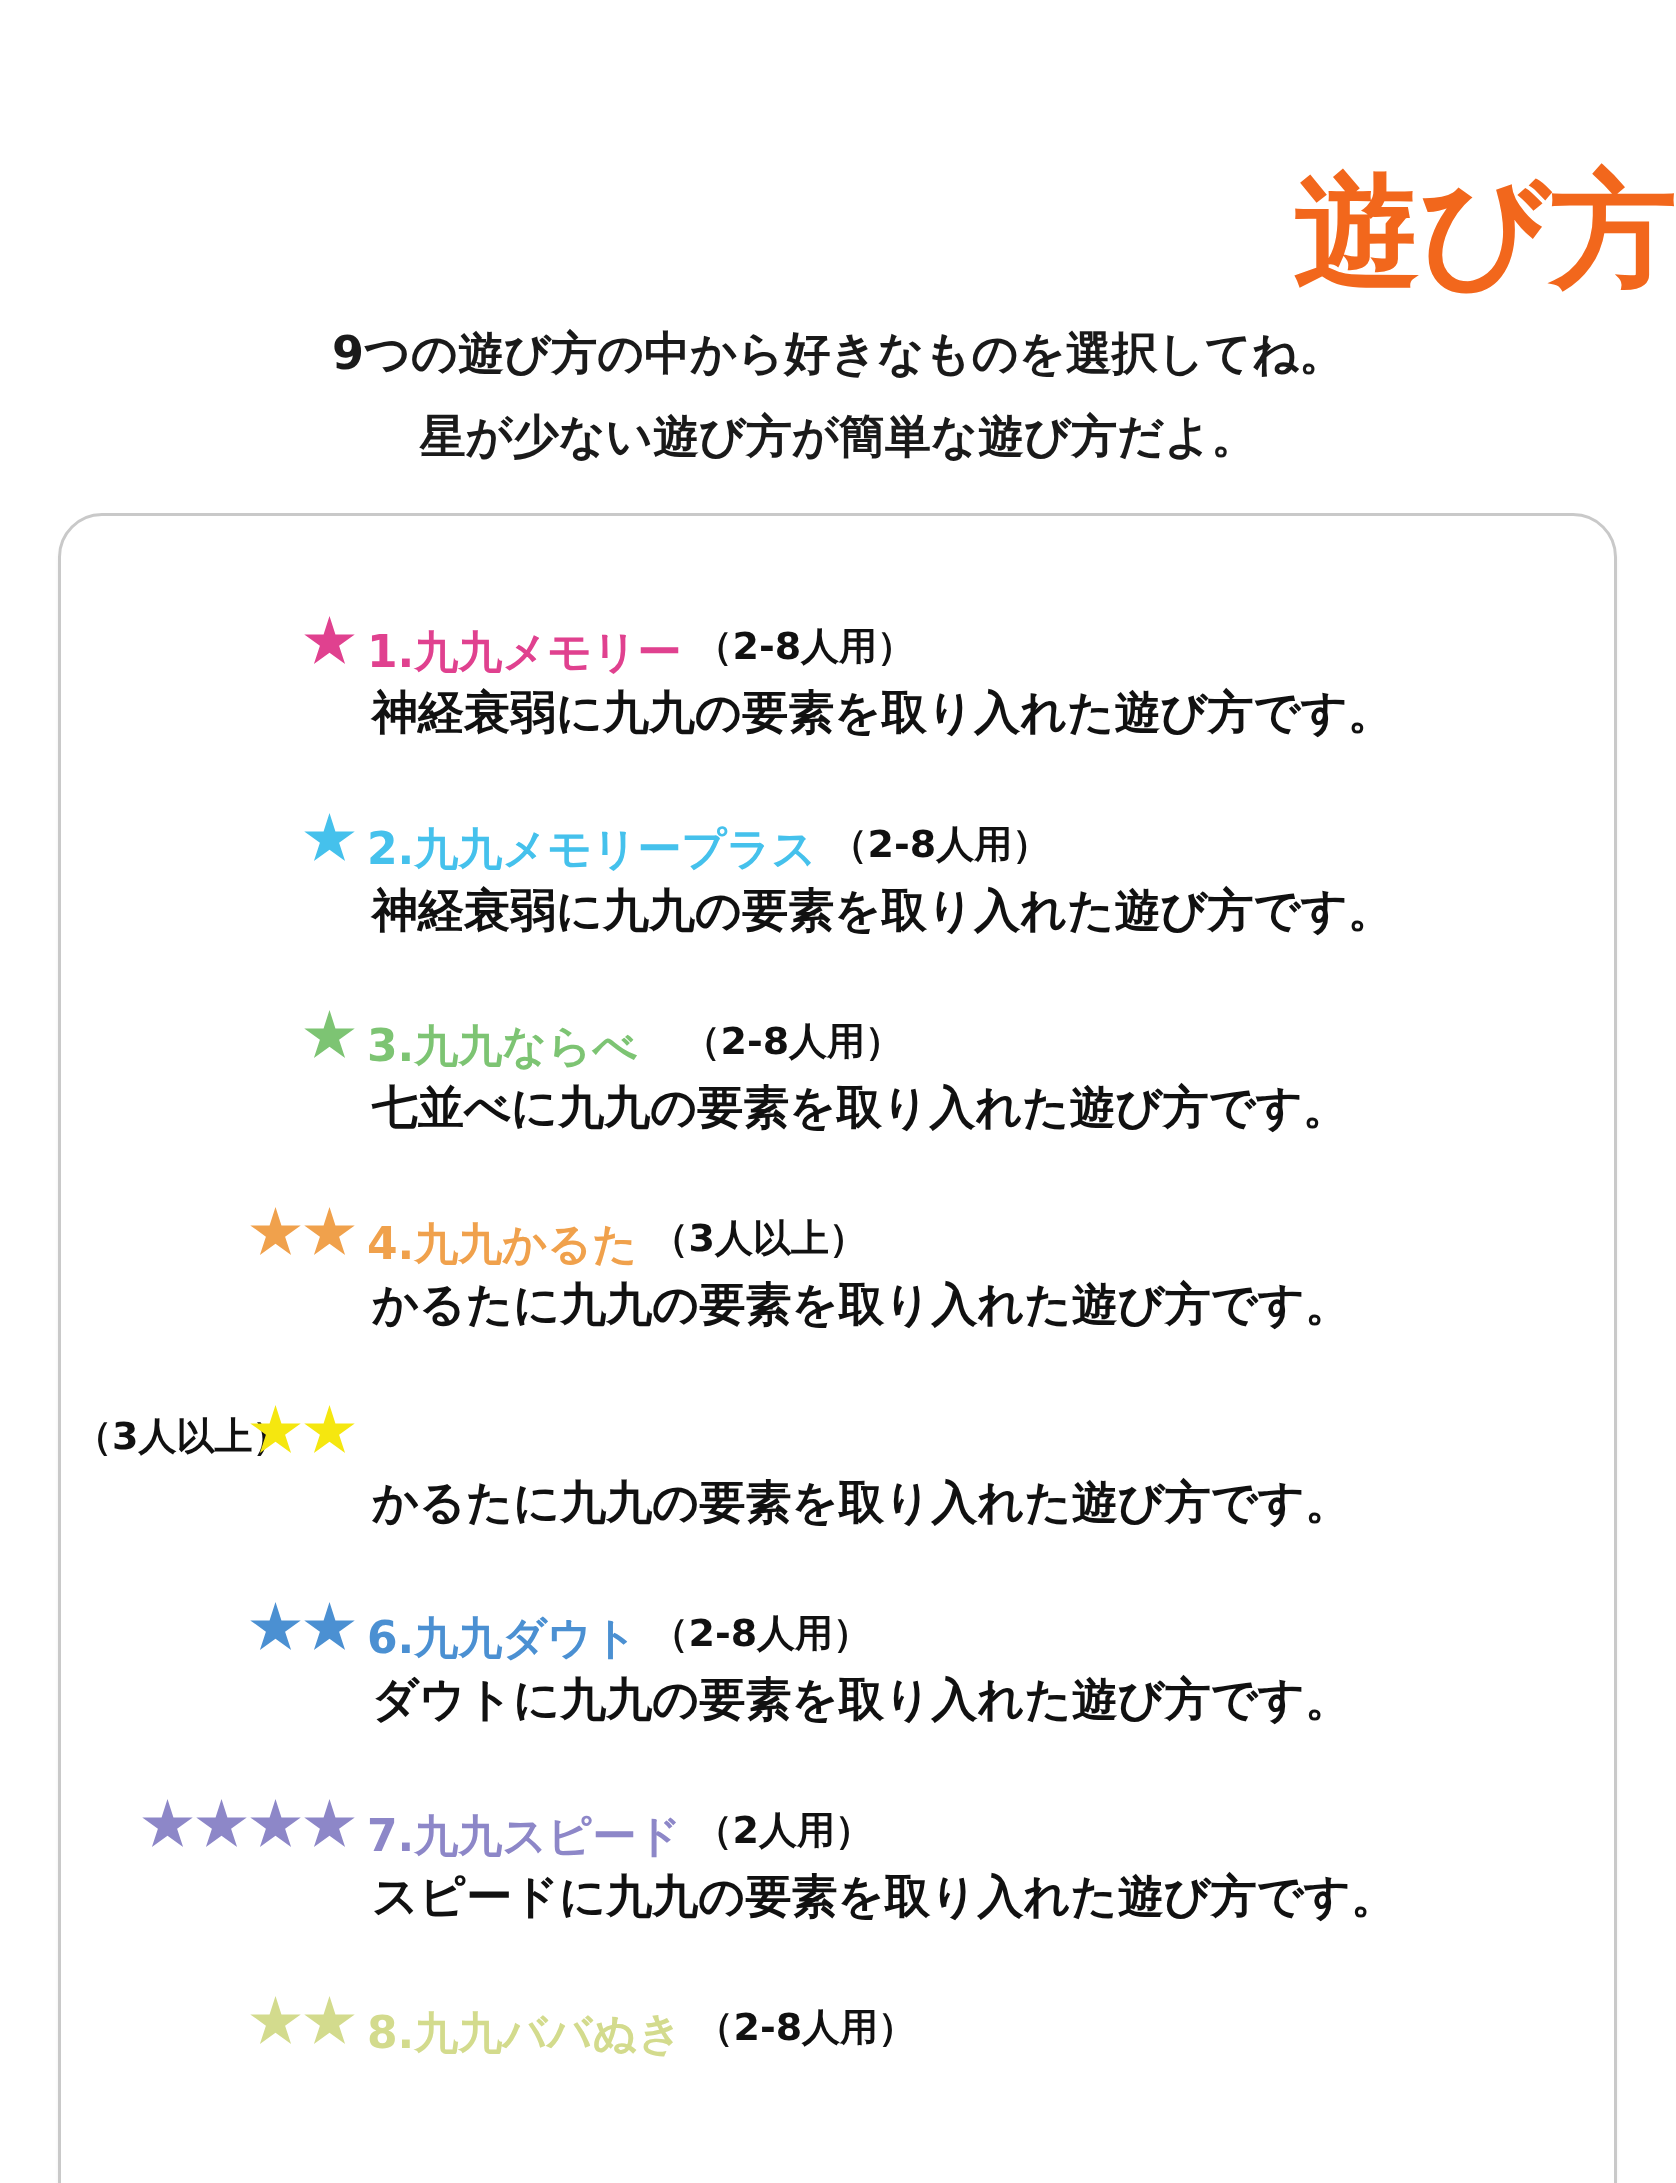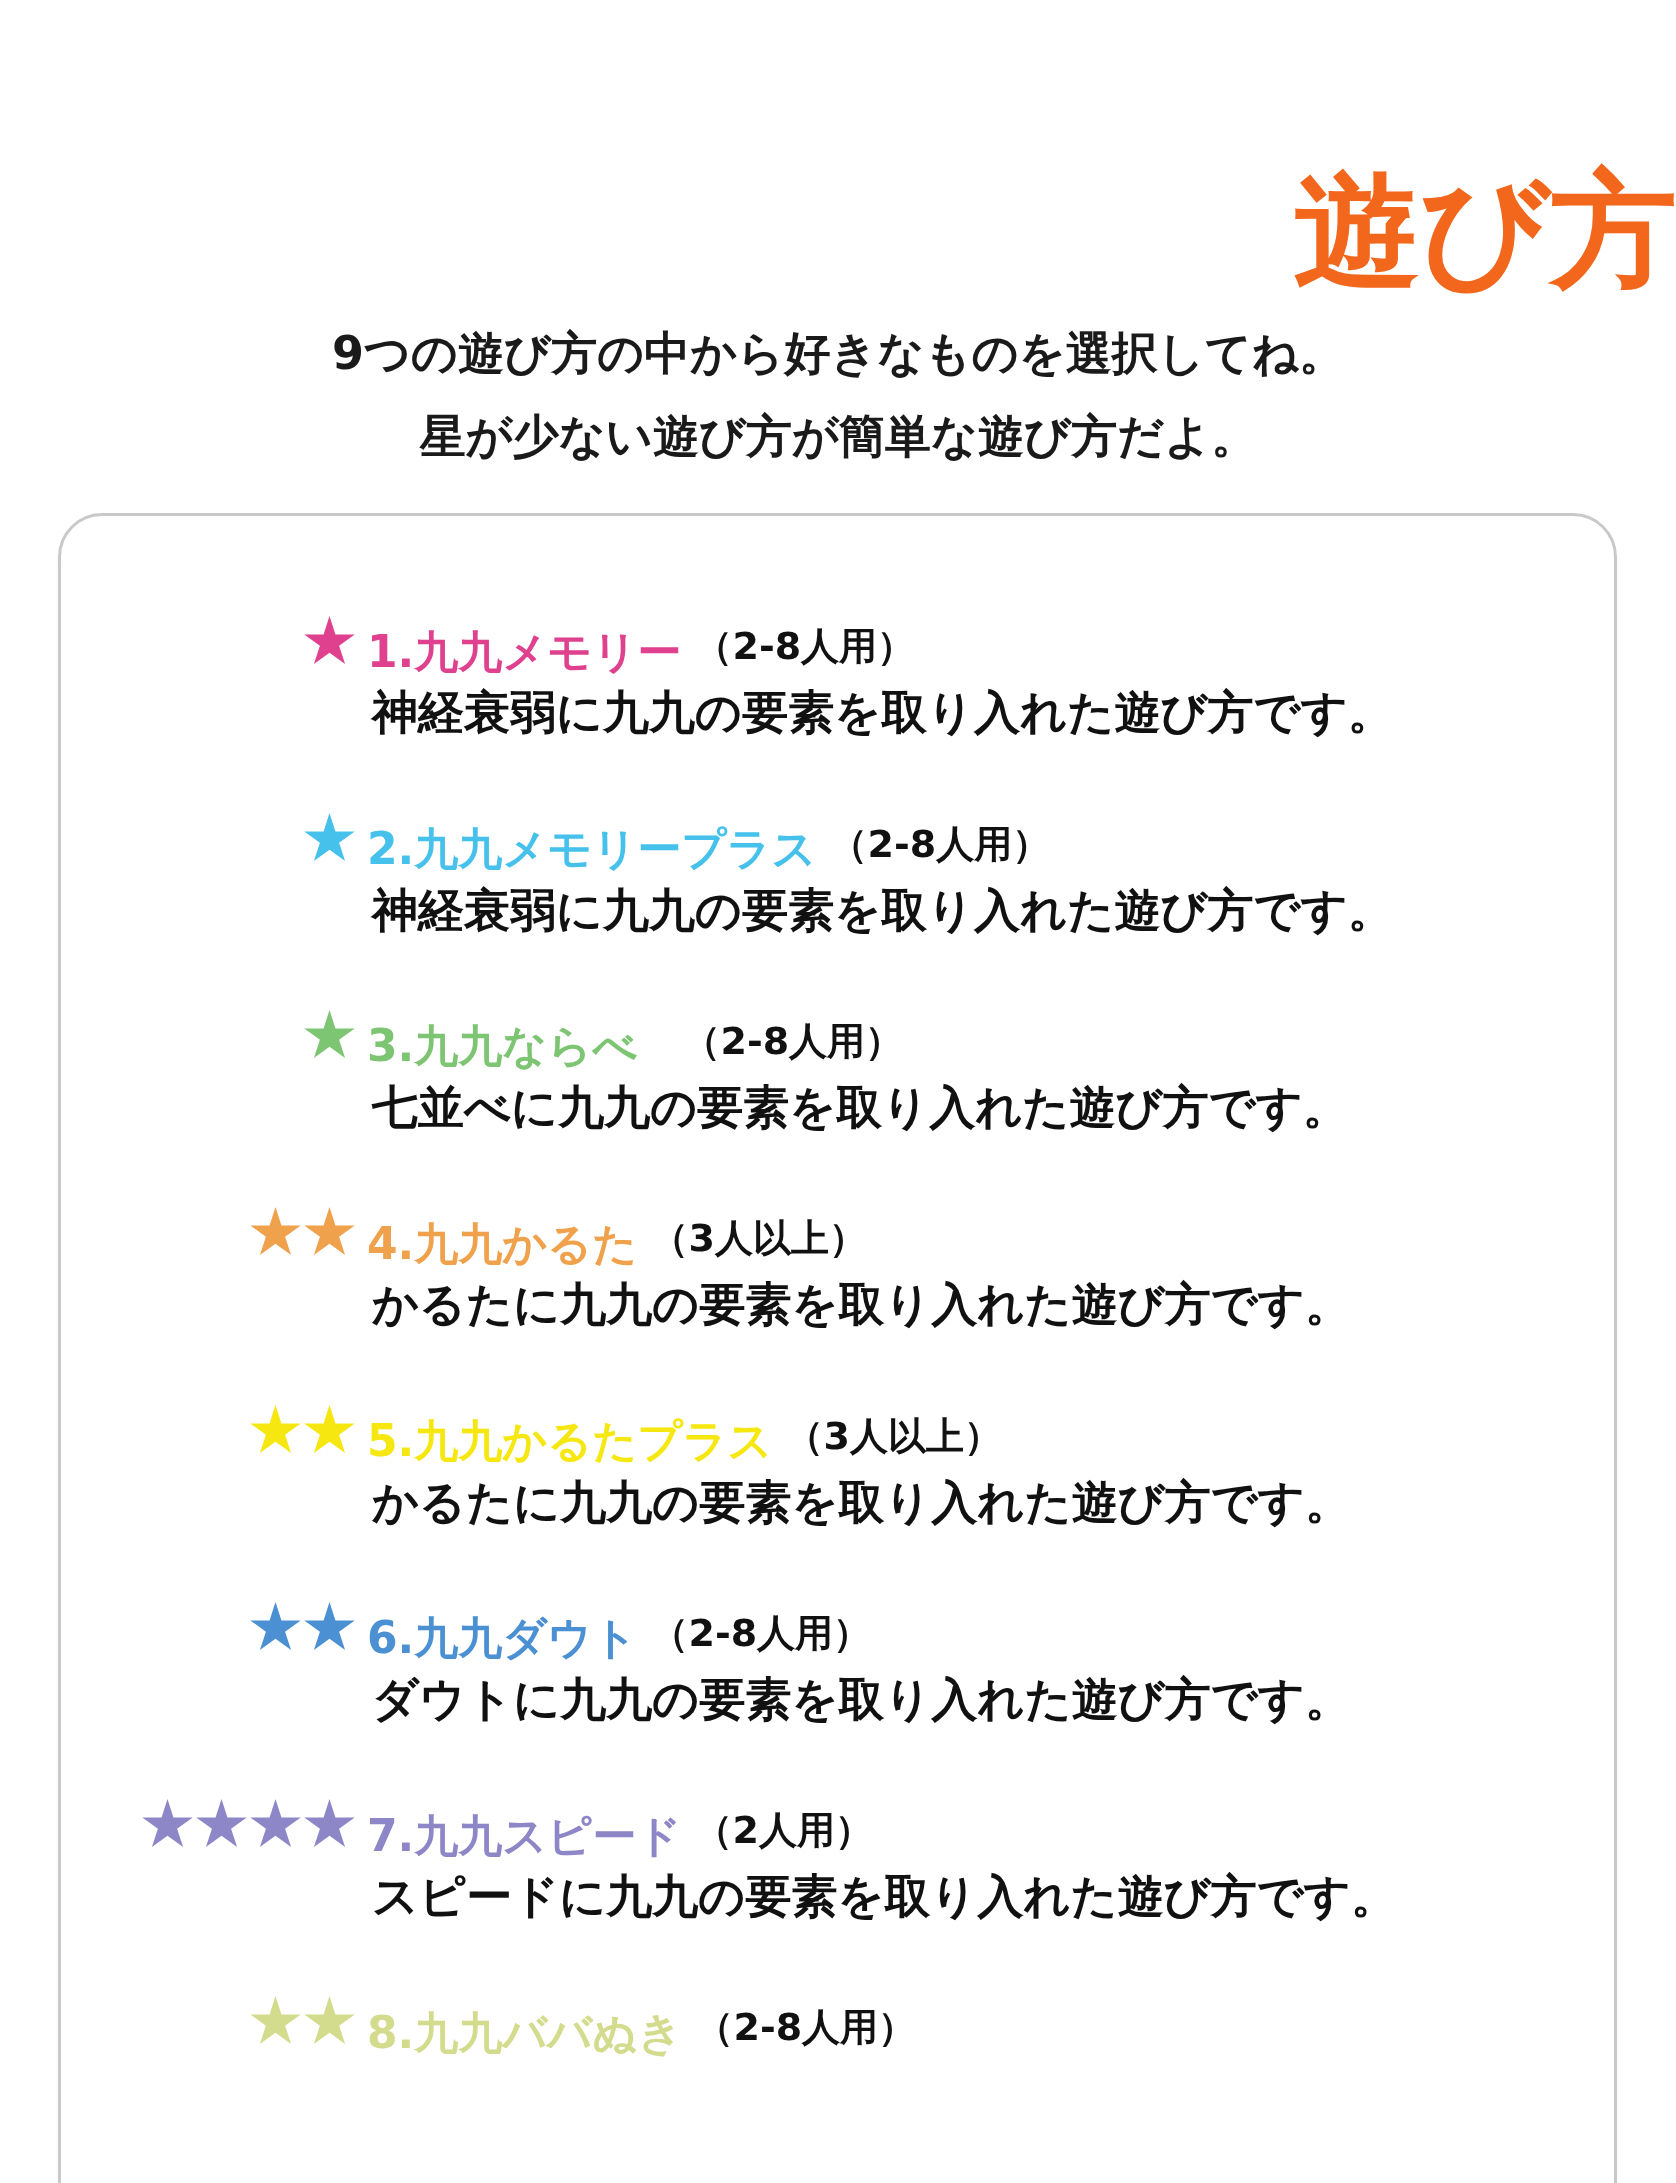--- a/index.html
+++ b/index.html
@@ -180,21 +180,20 @@
     <section class="game">
       <div class="game-head" style="color: rgb(245, 231, 15);">
         <span class="stars">
             <svg viewBox="0 0 100 100" aria-hidden="true">
               <polygon fill="currentColor" points="50,2 61.2,36.6 97.6,36.6 68.1,57.9 79.4,92.5 50,71 20.6,92.5 31.9,57.9 2.4,36.6 38.8,36.6"></polygon>
             </svg>
             <svg viewBox="0 0 100 100" aria-hidden="true">
               <polygon fill="currentColor" points="50,2 61.2,36.6 97.6,36.6 68.1,57.9 79.4,92.5 50,71 20.6,92.5 31.9,57.9 2.4,36.6 38.8,36.6"></polygon>
             </svg>
           </span>
-        <span class="game-name">5.九九かるたプラス</span>
         <span class="game-players">（3人以上）</span>
       </div>
       <div class="game-desc">かるたに九九の要素を取り入れた遊び方です。</div>
     </section>
 
     <section class="game">
       <div class="game-head" style="color: rgb(75, 144, 210);">
         <span class="stars">
             <svg viewBox="0 0 100 100" aria-hidden="true">
               <polygon fill="currentColor" points="50,2 61.2,36.6 97.6,36.6 68.1,57.9 79.4,92.5 50,71 20.6,92.5 31.9,57.9 2.4,36.6 38.8,36.6"></polygon>

